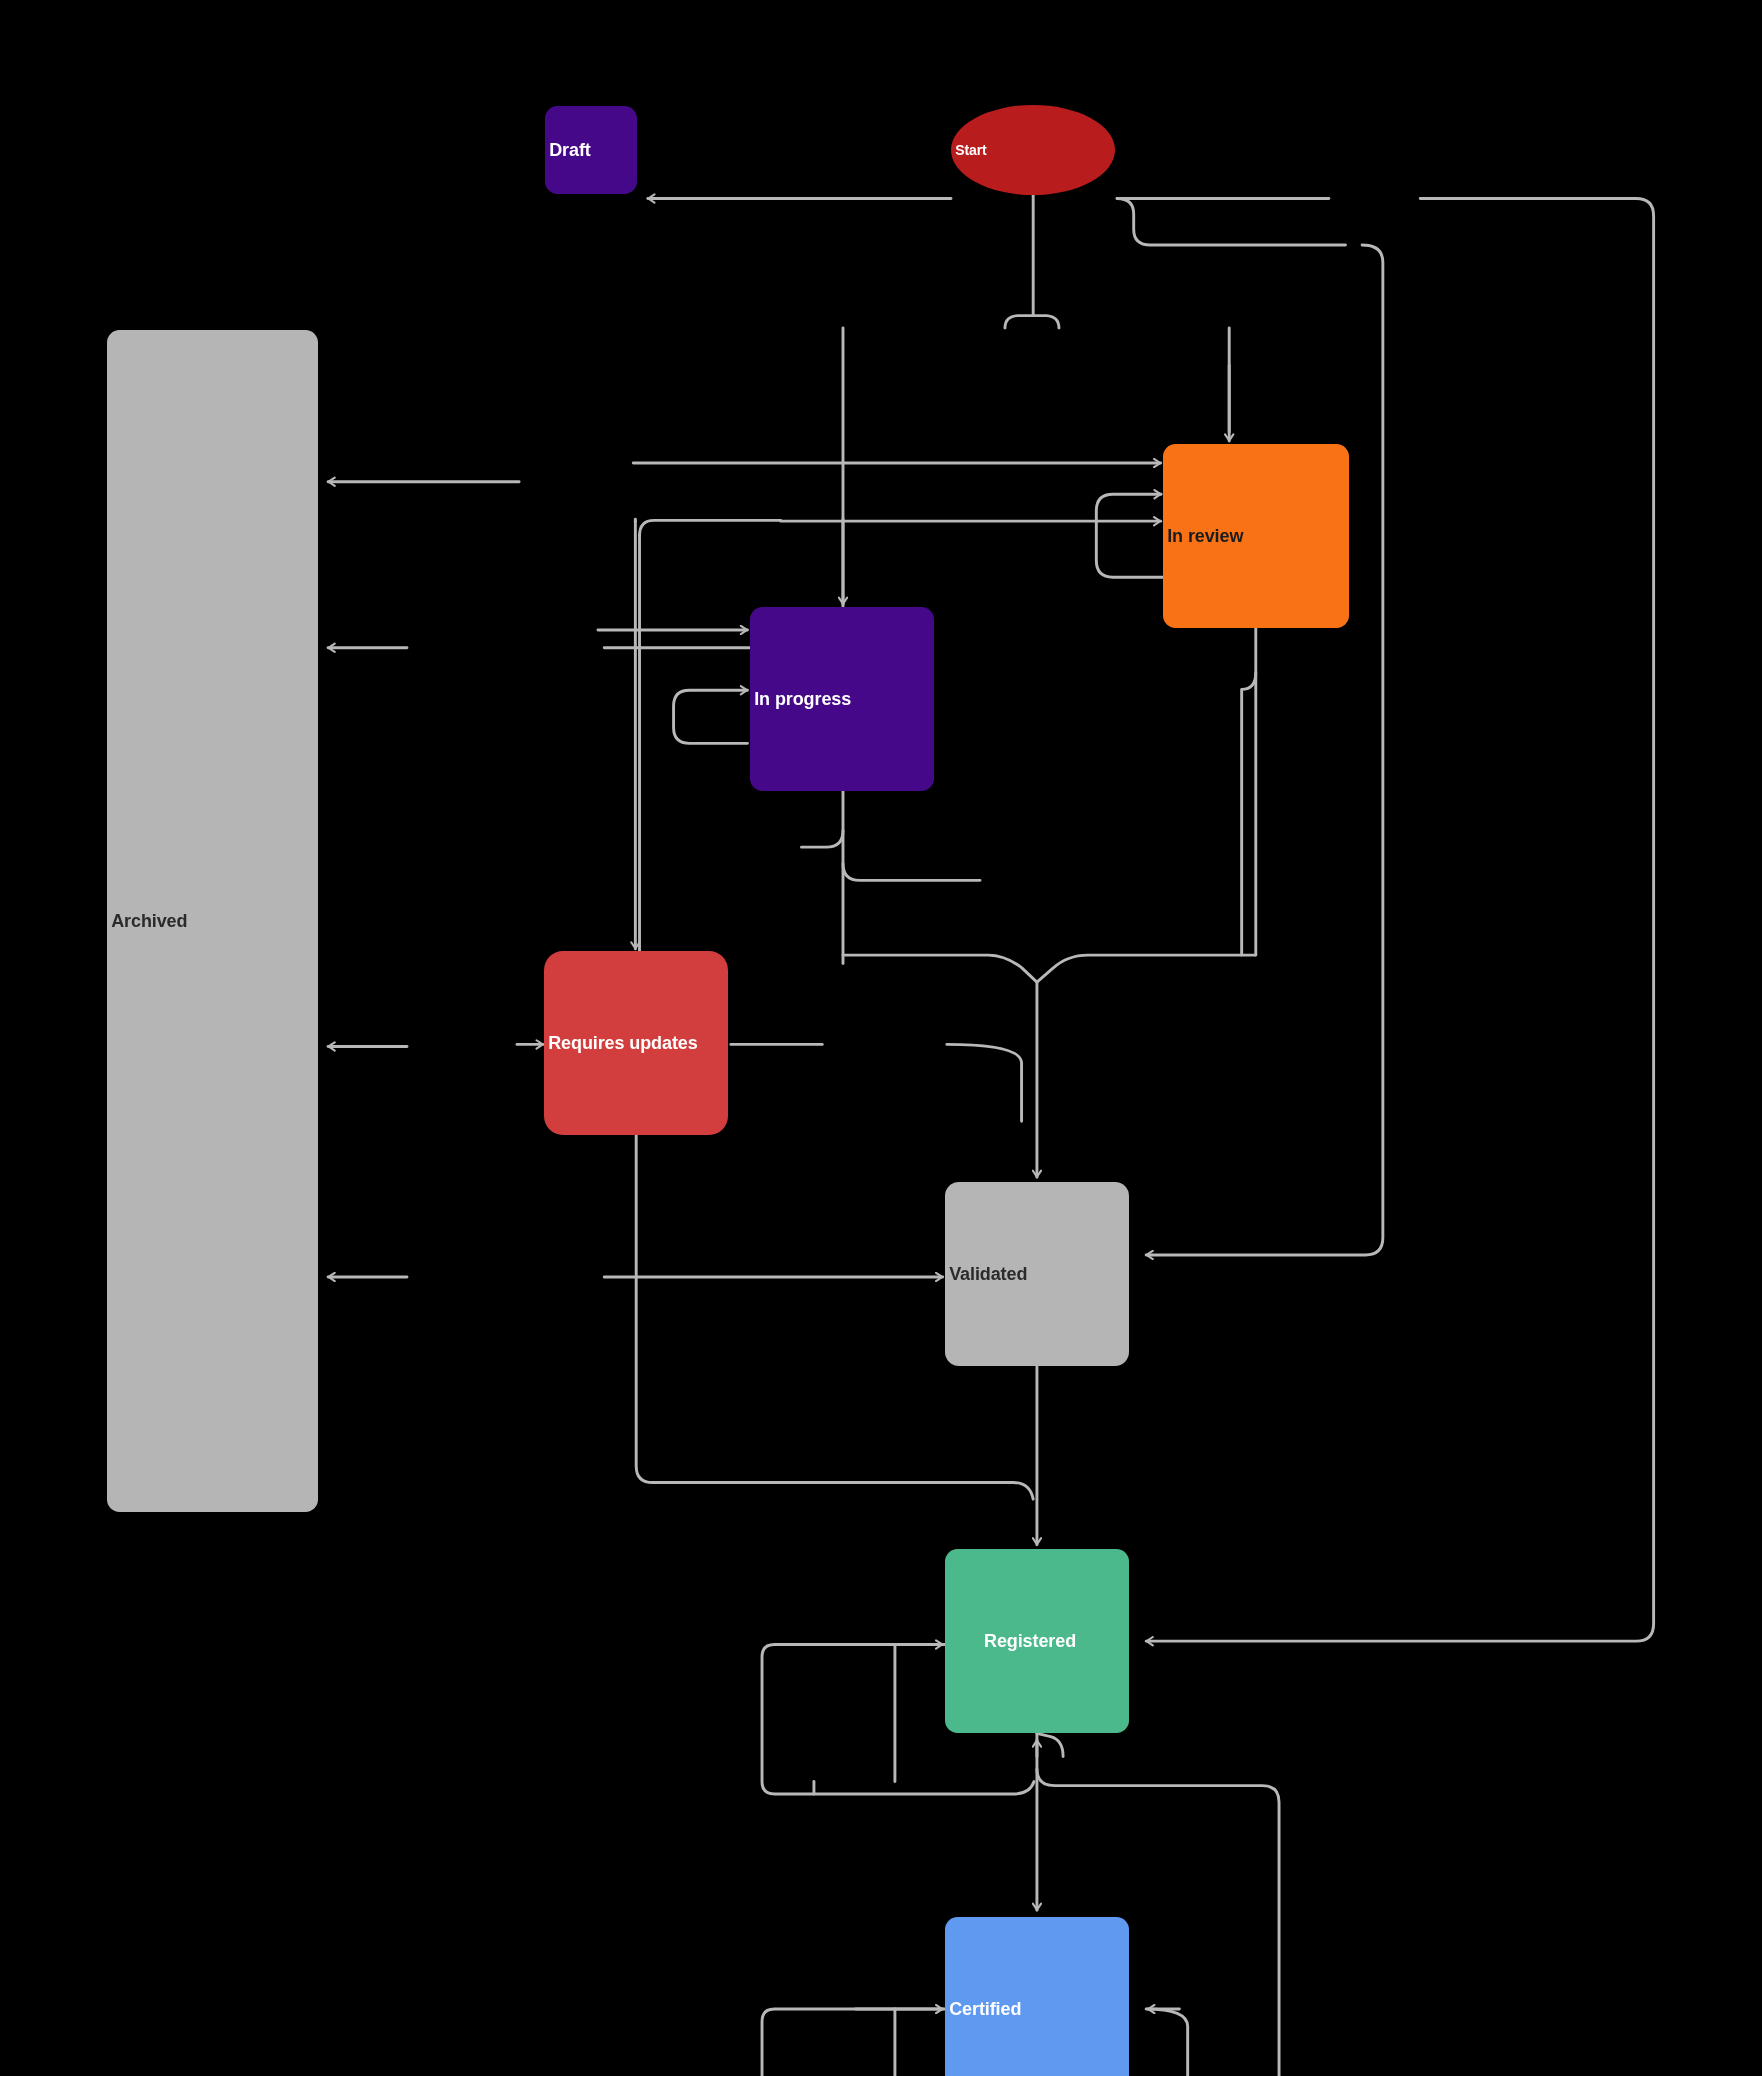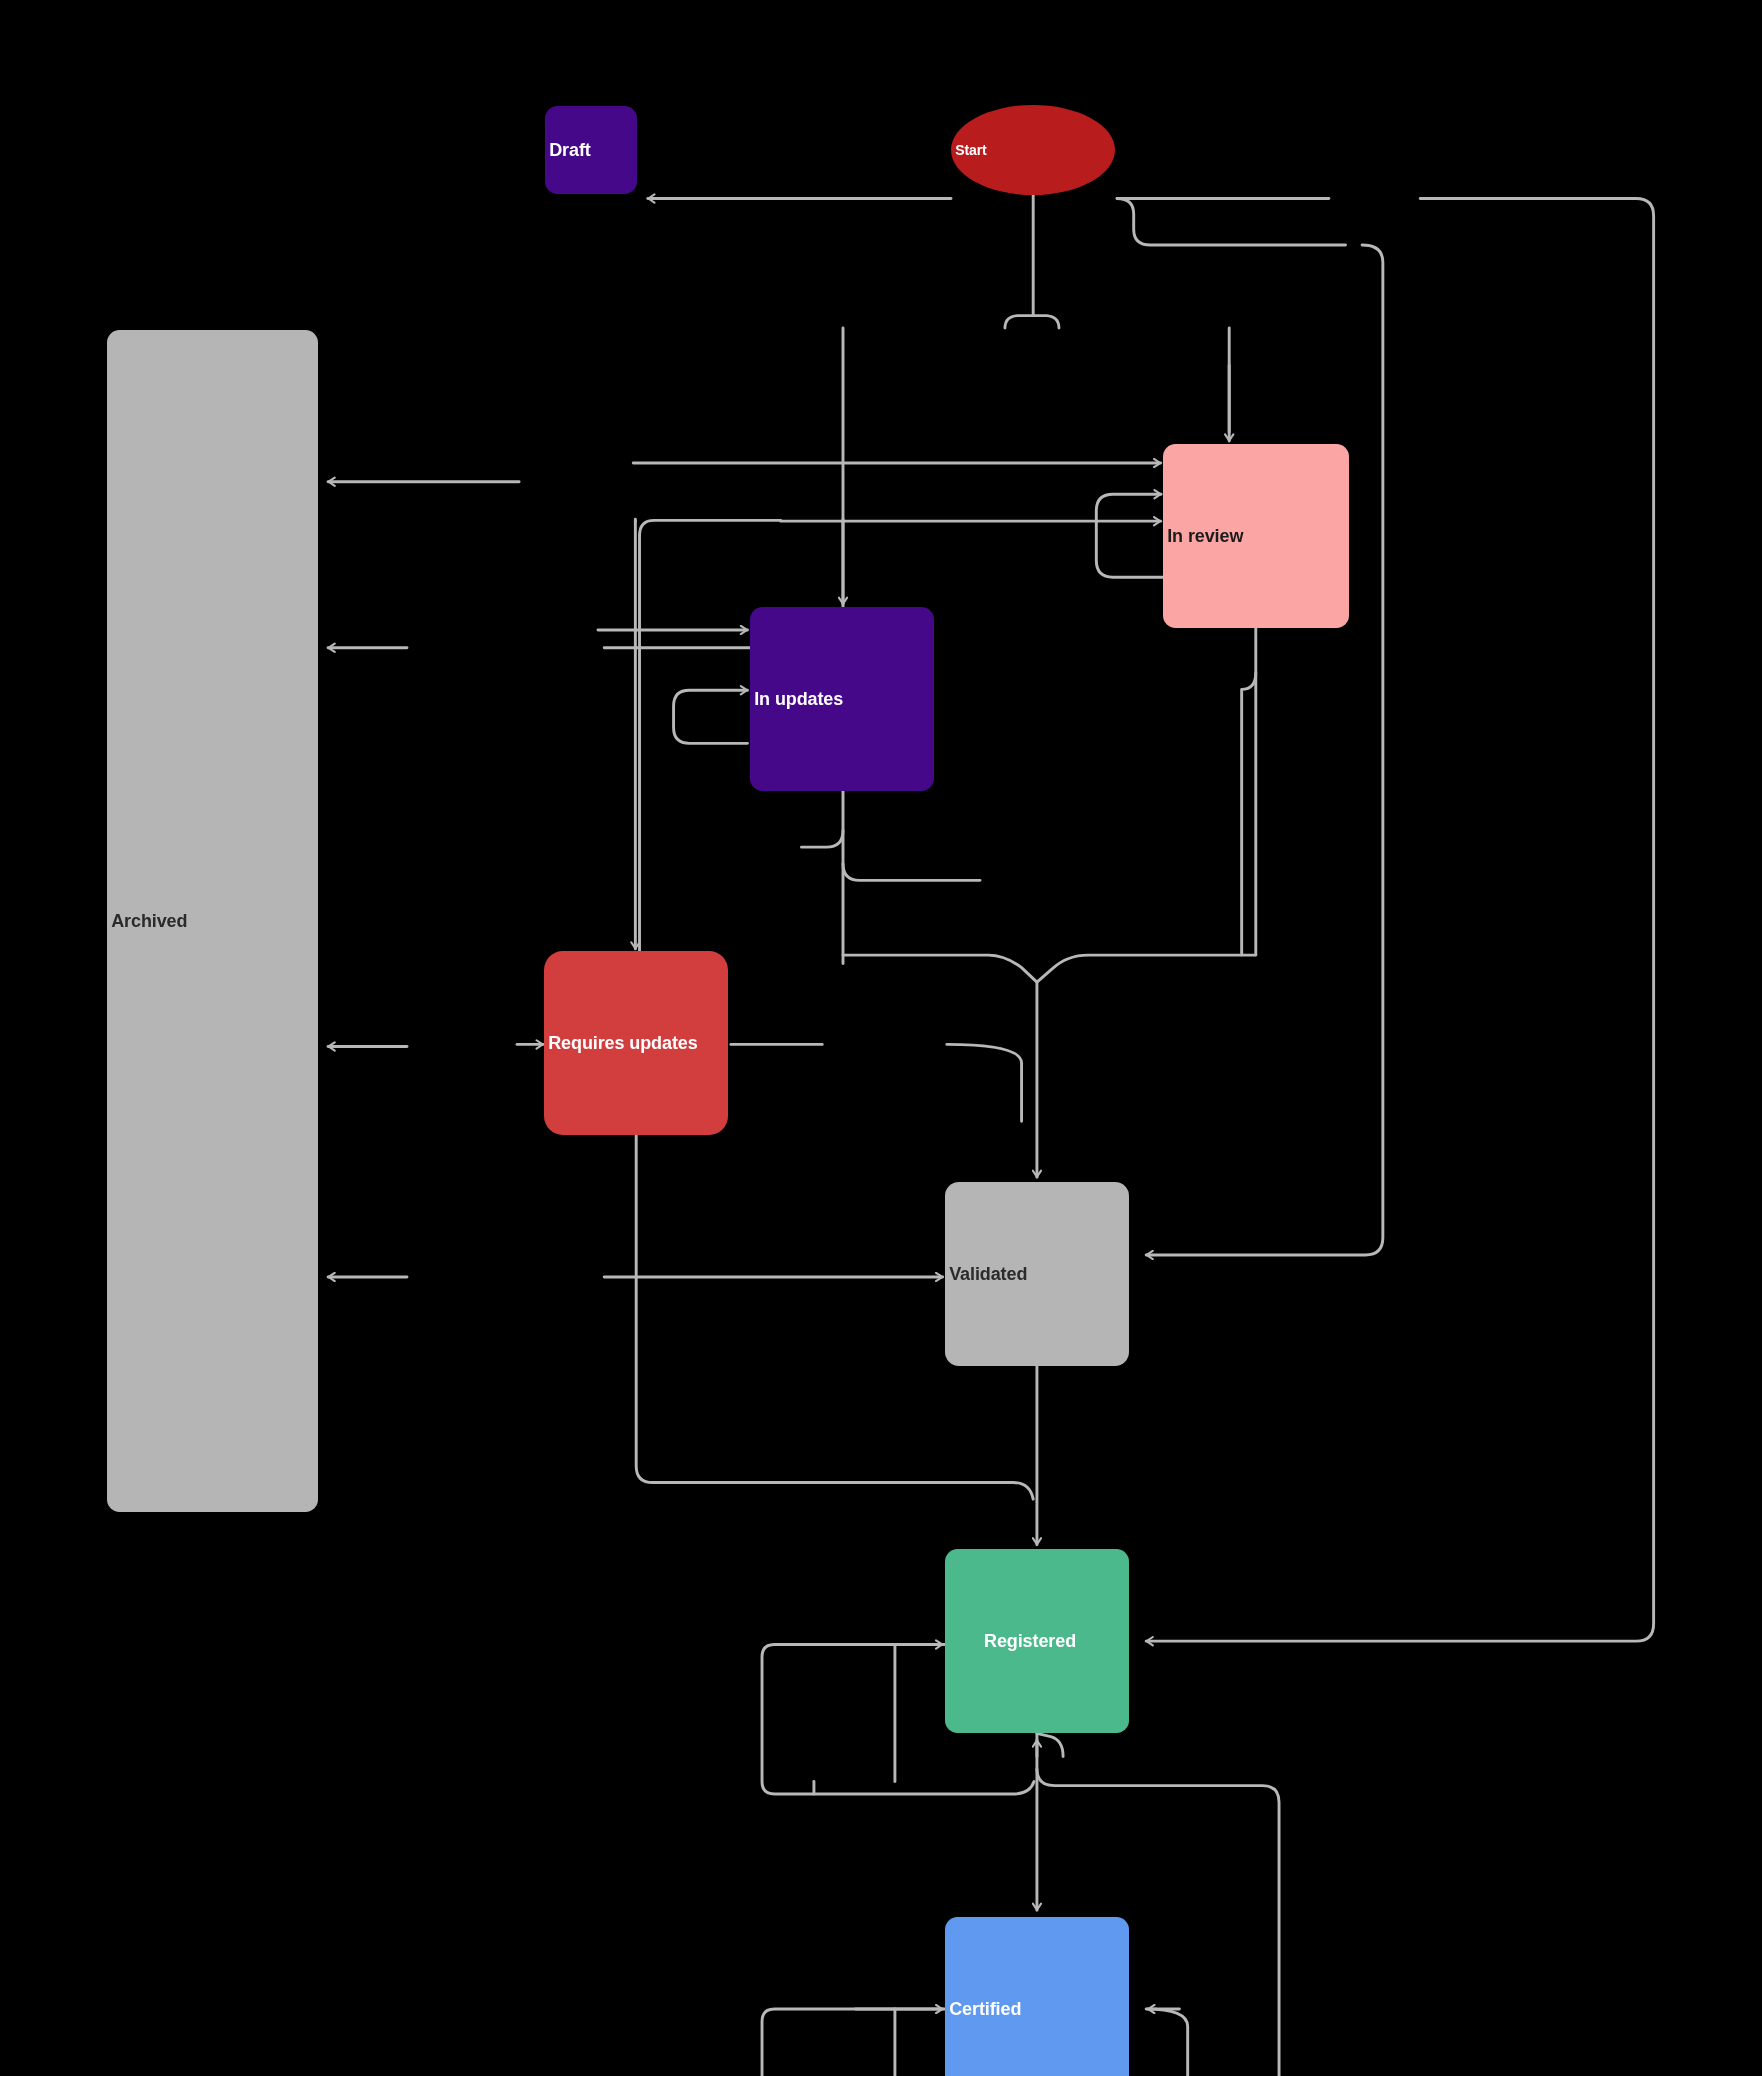--- a/index.html
+++ b/index.html
@@ -137,25 +137,25 @@
   <div id="nodes">
       <div class="node" style="left: 545px; top: 106px; width: 92px; height: 88px; background: rgb(69, 8, 137); color: rgb(255, 255, 255); font-size: 18px; border-radius: 12.5px;">
         <span class="node-label">Draft</span>
       </div>
       <div class="node ellipse" style="left: 951px; top: 105px; width: 164px; height: 90px; background: #b91c1c; color: rgb(255, 255, 255); font-size: 14px;">
         <span class="node-label">Start</span>
       </div>
       <div class="node" style="left: 107px; top: 330px; width: 211px; height: 1182px; background: rgb(181, 181, 181); color: rgb(43, 43, 43); font-size: 18px; border-radius: 12.5px;">
         <span class="node-label">Archived</span>
       </div>
-      <div class="node" style="left: 1163px; top: 444px; width: 186px; height: 184px; background: #fca5a5; color: rgb(28, 28, 28); font-size: 18px; border-radius: 12.5px;">
+      <div class="node" style="left: 1163px; top: 444px; width: 186px; height: 184px; background: #f97316; color: rgb(28, 28, 28); font-size: 18px; border-radius: 12.5px;">
         <span class="node-label">In review</span>
       </div>
       <div class="node" style="left: 750px; top: 607px; width: 184px; height: 184px; background: rgb(69, 8, 137); color: rgb(255, 255, 255); font-size: 18px; border-radius: 12.5px;">
-        <span class="node-label">In updates</span>
+        <span class="node-label">In progress</span>
       </div>
       <div class="node" style="left: 544px; top: 951px; width: 184px; height: 184px; background: rgb(210, 61, 61); color: rgb(255, 255, 255); font-size: 18px; border-radius: 19px;">
         <span class="node-label">Requires updates</span>
       </div>
       <div class="node" style="left: 945px; top: 1182px; width: 184px; height: 184px; background: rgb(181, 181, 181); color: rgb(43, 43, 43); font-size: 18px; border-radius: 14px;">
         <span class="node-label">Validated</span>
       </div>
       <div class="node" style="left: 945px; top: 1549px; width: 184px; height: 184px; background: rgb(75, 185, 140); color: rgb(255, 255, 255); font-size: 18px; border-radius: 12.5px; padding-left: 39px;">
         <span class="node-label">Registered</span>
       </div>

